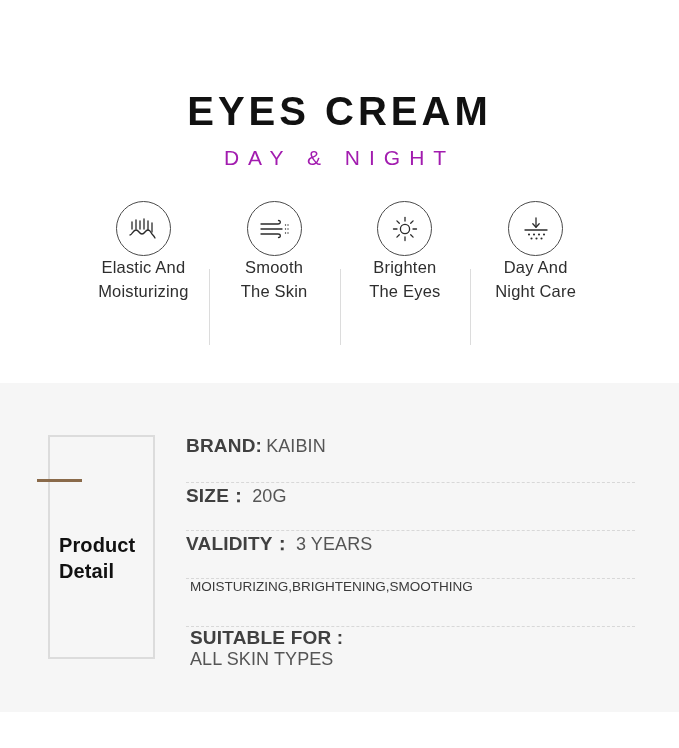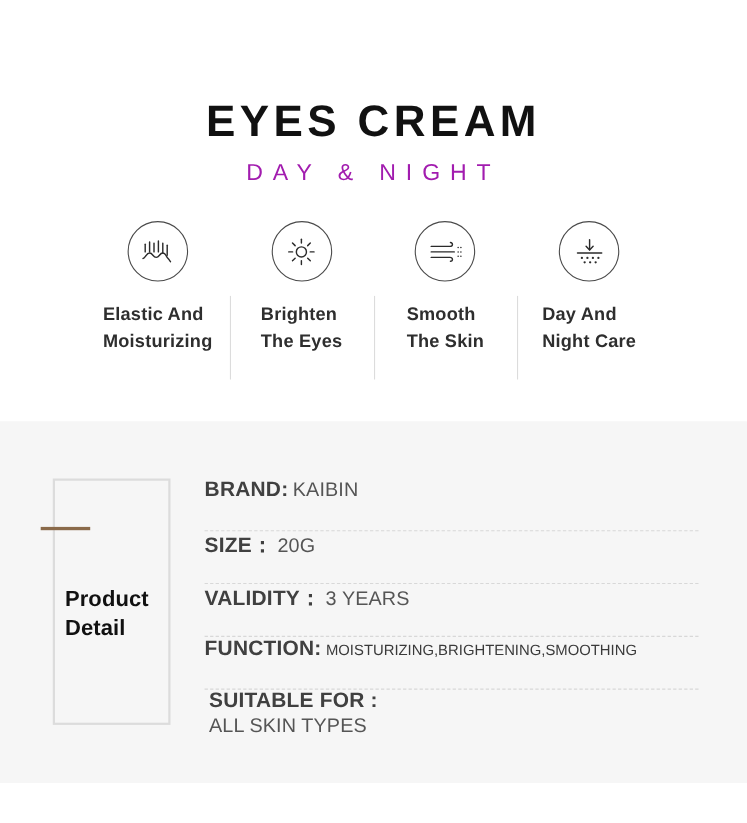--- a/index.html
+++ b/index.html
@@ -73,25 +73,24 @@
     border-radius: 50%;
     display: flex;
     align-items: center;
     justify-content: center;
     box-sizing: border-box;
   }
   .feature-icon svg {
     display: block;
   }
   .feature-label {
-    margin-top: 19px;
     font-size: 16.5px;
-    font-weight: 700;
+    font-weight: 400;
     color: #2e2e2e;
-    text-align: left;
+    text-align: center;
     line-height: 1.42;
     letter-spacing: 0.2px;
     white-space: pre-line;
   }
 
   
   .detail-section {
     position: absolute;
     top: 383px;
     left: 0;
@@ -195,56 +194,56 @@
           <path d="M8 14 L8 5"></path>
           <path d="M12 14 L12 6"></path>
           <path d="M16 14 L16 4"></path>
           <path d="M20 15 L20 6"></path>
           <path d="M24 17 L24 8"></path>
           <path d="M2 20 C4 20 5 15 8 15 C11 15 11 19 14 19 C17 19 17 15 20 15 C22.5 15 23 18 24 19 C25 20 26 21 27 23"></path>
         </svg>
       </div>
       <div class="feature-label">Elastic And
 Moisturizing</div>
+    </div>
+
+    <div class="feature">
+      <div class="feature-icon">
+        <svg width="32" height="24" viewBox="0 0 32 24" fill="none" stroke="#2b2b2b" stroke-width="1.3" stroke-linecap="round" stroke-linejoin="round">
+          <path d="M3 7 L20 7 C23 7 23 3.5 20.5 3.5"></path>
+          <path d="M3 12 L24 12"></path>
+          <path d="M3 17 L20 17 C23 17 23 20.5 20.5 20.5"></path>
+          <circle cx="27.5" cy="8" r="0.7" fill="#2b2b2b" stroke="none"></circle>
+          <circle cx="30" cy="8" r="0.7" fill="#2b2b2b" stroke="none"></circle>
+          <circle cx="27.5" cy="12" r="0.7" fill="#2b2b2b" stroke="none"></circle>
+          <circle cx="30" cy="12" r="0.7" fill="#2b2b2b" stroke="none"></circle>
+          <circle cx="27.5" cy="16" r="0.7" fill="#2b2b2b" stroke="none"></circle>
+          <circle cx="30" cy="16" r="0.7" fill="#2b2b2b" stroke="none"></circle>
+        </svg>
+      </div>
+      <div class="feature-label">Smooth
+The Skin</div>
     </div>
 
     <div class="feature">
       <div class="feature-icon">
         <svg width="30" height="30" viewBox="0 0 30 30" fill="none" stroke="#2b2b2b" stroke-width="1.3" stroke-linecap="round">
           <circle cx="15" cy="15" r="4.6"></circle>
           <path d="M15 3.5 L15 7"></path>
           <path d="M15 23 L15 26.5"></path>
           <path d="M3.5 15 L7 15"></path>
           <path d="M23 15 L26.5 15"></path>
           <path d="M6.9 6.9 L9.3 9.3"></path>
           <path d="M20.7 20.7 L23.1 23.1"></path>
           <path d="M23.1 6.9 L20.7 9.3"></path>
           <path d="M9.3 20.7 L6.9 23.1"></path>
         </svg>
       </div>
       <div class="feature-label">Brighten
 The Eyes</div>
-    </div>
-
-    <div class="feature">
-      <div class="feature-icon">
-        <svg width="32" height="24" viewBox="0 0 32 24" fill="none" stroke="#2b2b2b" stroke-width="1.3" stroke-linecap="round" stroke-linejoin="round">
-          <path d="M3 7 L20 7 C23 7 23 3.5 20.5 3.5"></path>
-          <path d="M3 12 L24 12"></path>
-          <path d="M3 17 L20 17 C23 17 23 20.5 20.5 20.5"></path>
-          <circle cx="27.5" cy="8" r="0.7" fill="#2b2b2b" stroke="none"></circle>
-          <circle cx="30" cy="8" r="0.7" fill="#2b2b2b" stroke="none"></circle>
-          <circle cx="27.5" cy="12" r="0.7" fill="#2b2b2b" stroke="none"></circle>
-          <circle cx="30" cy="12" r="0.7" fill="#2b2b2b" stroke="none"></circle>
-          <circle cx="27.5" cy="16" r="0.7" fill="#2b2b2b" stroke="none"></circle>
-          <circle cx="30" cy="16" r="0.7" fill="#2b2b2b" stroke="none"></circle>
-        </svg>
-      </div>
-      <div class="feature-label">Smooth
-The Skin</div>
     </div>
 
     <div class="feature">
       <div class="feature-icon">
         <svg width="30" height="28" viewBox="0 0 30 28" fill="none" stroke="#2b2b2b" stroke-width="1.3" stroke-linecap="round" stroke-linejoin="round">
           <path d="M15 3 L15 12"></path>
           <path d="M11.8 8.8 L15 12.2 L18.2 8.8"></path>
           <path d="M4 15 L26 15"></path>
           <circle cx="8" cy="19.5" r="1.05" fill="#2b2b2b" stroke="none"></circle>
           <circle cx="13" cy="19.5" r="1.05" fill="#2b2b2b" stroke="none"></circle>
@@ -281,21 +280,20 @@
       <span class="spec-label">SIZE：</span>
       <span class="spec-value">20G</span>
     </div>
 
     <div class="spec-row">
       <span class="spec-label">VALIDITY：</span>
       <span class="spec-value">3 YEARS</span>
     </div>
 
     <div class="spec-row">
-      <span class="spec-label">FUNCTION:</span>
       <span class="spec-value small">MOISTURIZING,BRIGHTENING,SMOOTHING</span>
     </div>
 
     <div class="spec-row">
       <span class="spec-label">SUITABLE FOR :</span>
       <span class="spec-value">ALL SKIN TYPES</span>
     </div>
 
   </div>
 </div>

